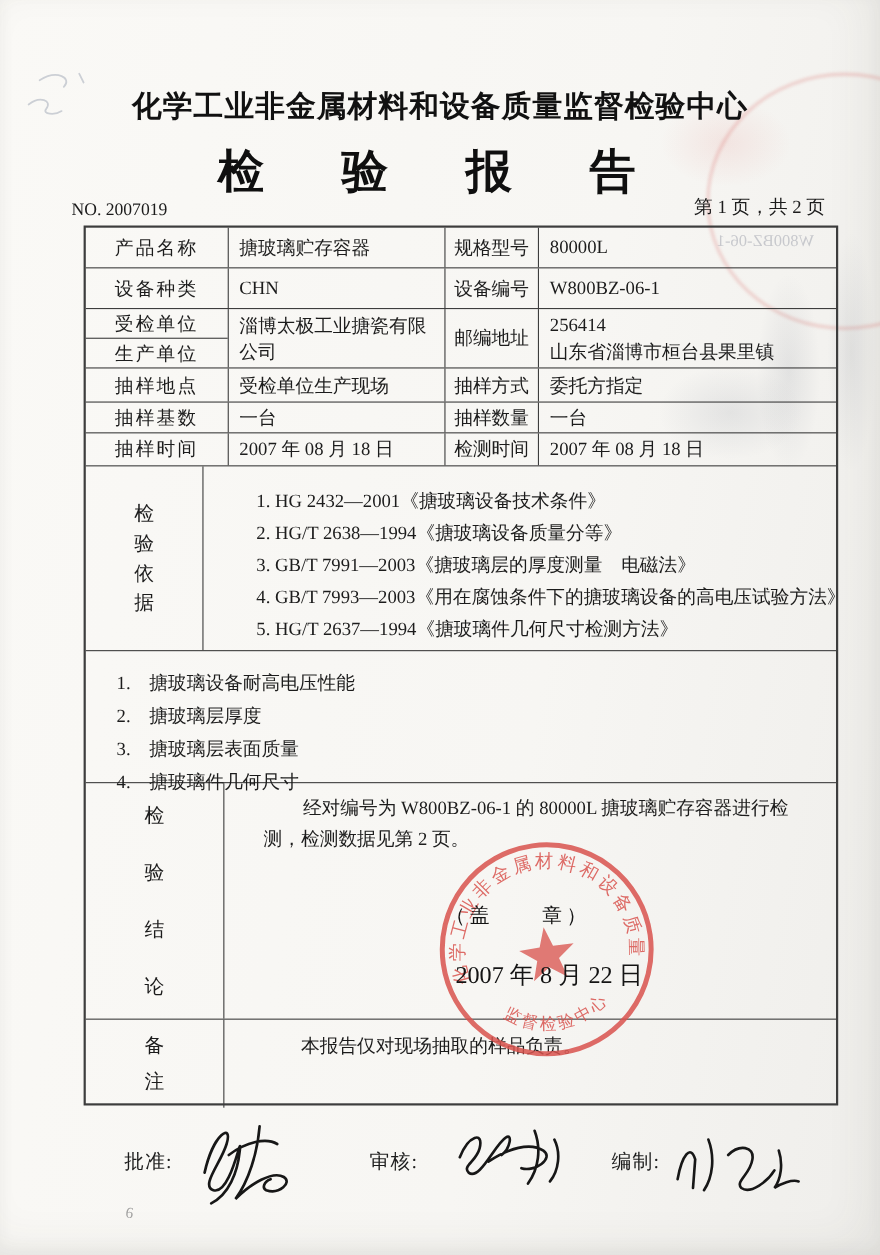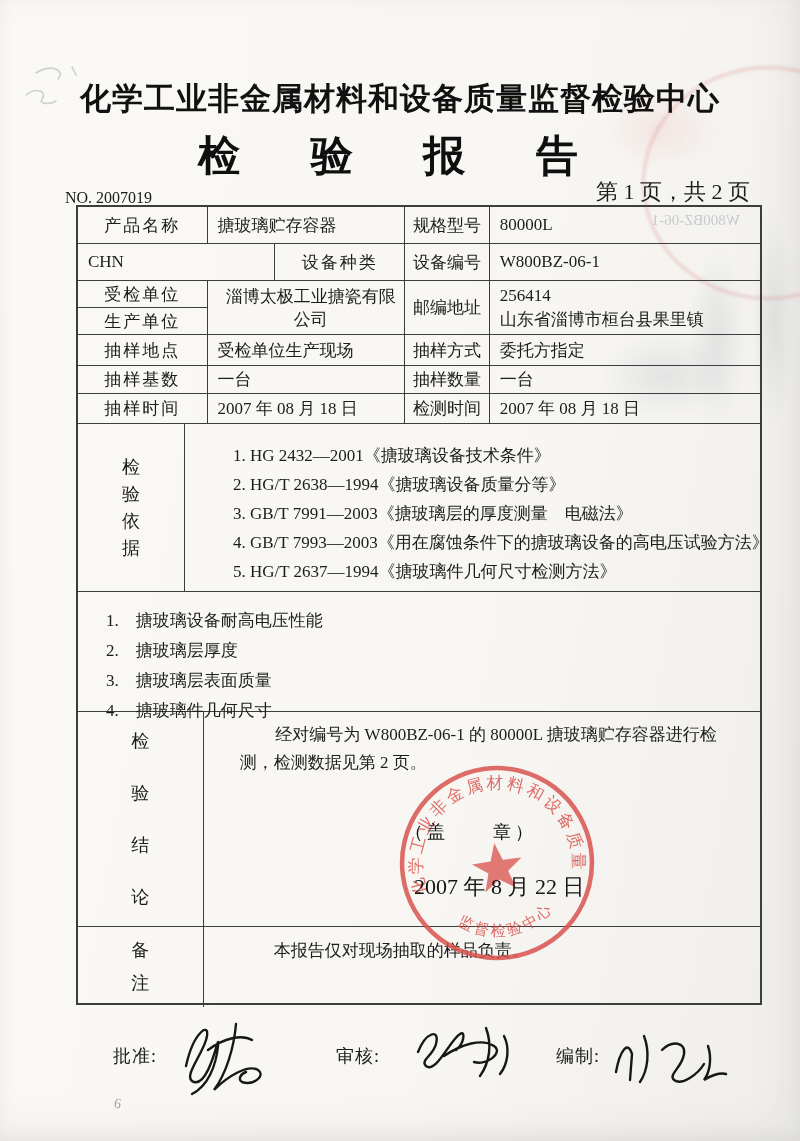--- a/index.html
+++ b/index.html
@@ -9,47 +9,47 @@
     background:linear-gradient(100deg,#faf9f6 0%,#f7f6f3 60%,#efeeeb 100%);
     overflow:hidden;
     font-family:"Liberation Serif","DejaVu Serif",serif;
     color:#1c1c1c;
     box-shadow:inset -16px -12px 38px rgba(60,60,55,.06), inset 0 -6px 14px rgba(60,60,55,.05);
   }
   
   .org-name {
     position:absolute; top:78px; left:0; width:100%; text-align:center;
     font-family:"DejaVu Sans","Liberation Sans",sans-serif;
-    font-weight:bold; font-size:31px; letter-spacing:1px; color:#111;
+    font-weight:bold; font-size:27px; letter-spacing:1px; color:#111;
   }
   .report-title {
     position:absolute; top:128px; left:198px; width:380px;
     display:flex; justify-content:space-between;
     font-family:"DejaVu Sans","Liberation Sans",sans-serif;
     font-weight:bold; font-size:42px; color:#0f0f0f;
   }
   .meta-line {
     position:absolute; top:177px; left:65px; width:685px;
     display:flex; justify-content:space-between; align-items:flex-end;
     font-size:16px;
   }
-  .meta-line .pages { font-size:22px; }
+  .meta-line .pages { font-size:17px; }
   
   .report-table {
     position:absolute; top:205px; left:76px; width:686px; height:800px;
     border:2px solid #3d3d3d; display:flex; flex-direction:column;
     background:transparent; font-size:17px;
   }
   .t-row { display:flex; border-bottom:1px solid #3d3d3d; flex:0 0 auto; }
   .t-row:last-child { border-bottom:none; }
   .cell { border-right:1px solid #3d3d3d; display:flex; align-items:center; overflow:hidden; }
   .cell:last-child { border-right:none; }
   .lab { justify-content:center; letter-spacing:2px; }
   .val { padding-left:10px; }
-  .c1 { width:130px; } .c2 { width:198px;text-align:center; } .c3 { width:85px; letter-spacing:0; } .c4 { width:271px; }
+  .c1 { width:130px; } .c2 { width:198px; } .c3 { width:85px; letter-spacing:0; } .c4 { width:271px; }
   .h37 { height:37px; } .h54 { height:54px; } .h31 { height:31px; } .h28 { height:28px; } .h30 { height:30px; }
   .unit-stack { width:130px; display:flex; flex-direction:column; border-right:1px solid #3d3d3d; }
   .unit-stack > div { flex:1; display:flex; align-items:center; justify-content:center; letter-spacing:2px; }
   .unit-stack > div:first-child { border-bottom:1px solid #3d3d3d; }
   .addr { flex-direction:column; align-items:flex-start; justify-content:center; line-height:1.4; }
   
   .sec { display:flex; border-bottom:1px solid #3d3d3d; flex:0 0 auto;gap:20px; }
   .sec:last-child { border-bottom:none; }
   .sec-label { width:130px; border-right:1px solid #3d3d3d; display:flex; align-items:center; justify-content:center; }
   .vtext { width:1.25em; word-break:break-all; text-align:center; font-size:18px; }
@@ -117,22 +117,22 @@
   <div class="report-table">
 
     <div class="t-row h37">
       <div class="cell lab c1">产品名称</div>
       <div class="cell val c2">搪玻璃贮存容器</div>
       <div class="cell lab c3">规格型号</div>
       <div class="cell val c4">80000L</div>
     </div>
 
     <div class="t-row h37">
+      <div class="cell lab c1">设备种类</div>
       <div class="cell val c2">CHN</div>
-      <div class="cell lab c1">设备种类</div>
       <div class="cell lab c3">设备编号</div>
       <div class="cell val c4">W800BZ-06-1</div>
     </div>
 
     <div class="t-row h54">
       <div class="unit-stack">
         <div>受检单位</div>
         <div>生产单位</div>
       </div>
       <div class="cell val c2">淄博太极工业搪瓷有限公司</div>

